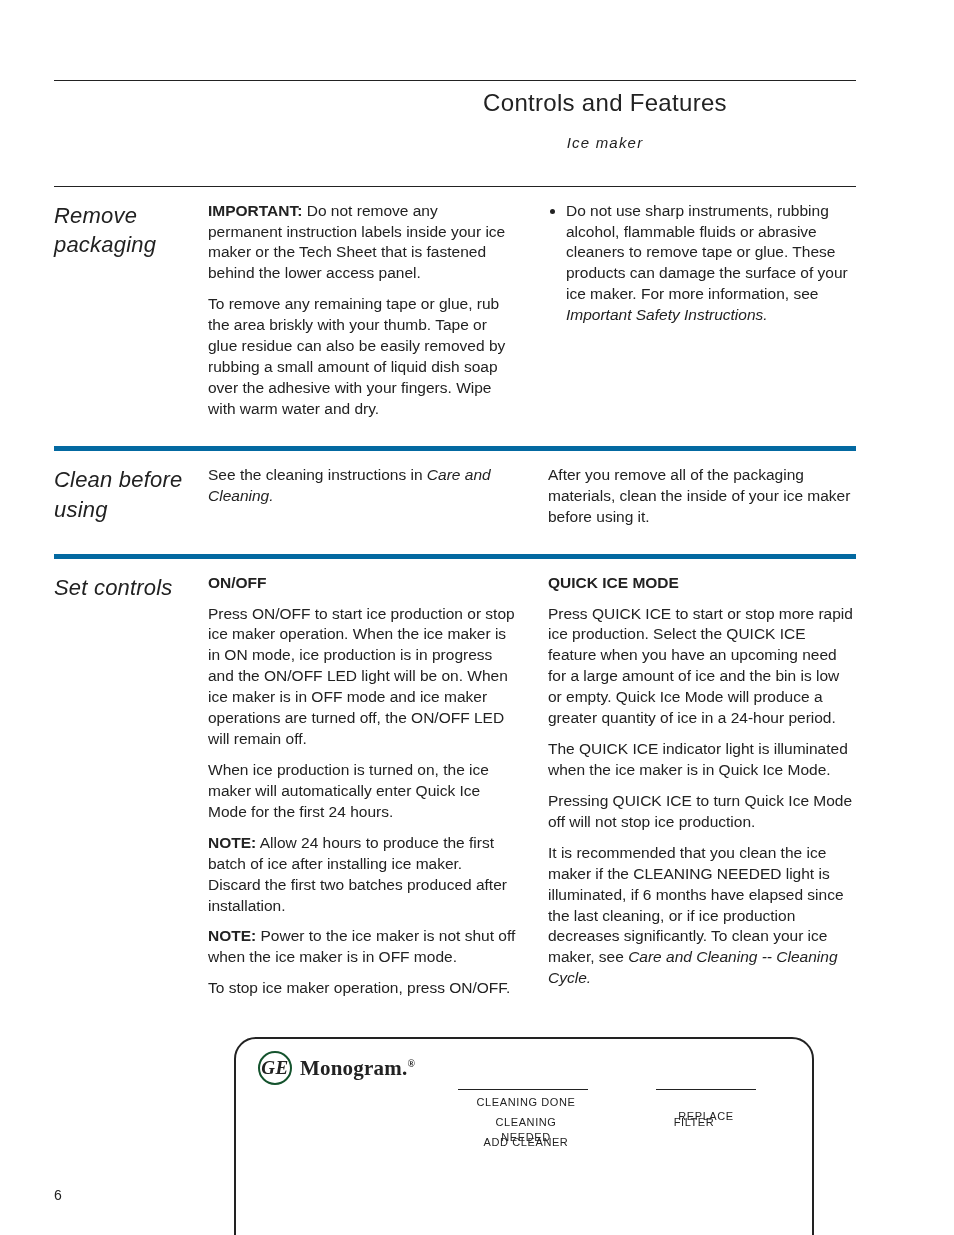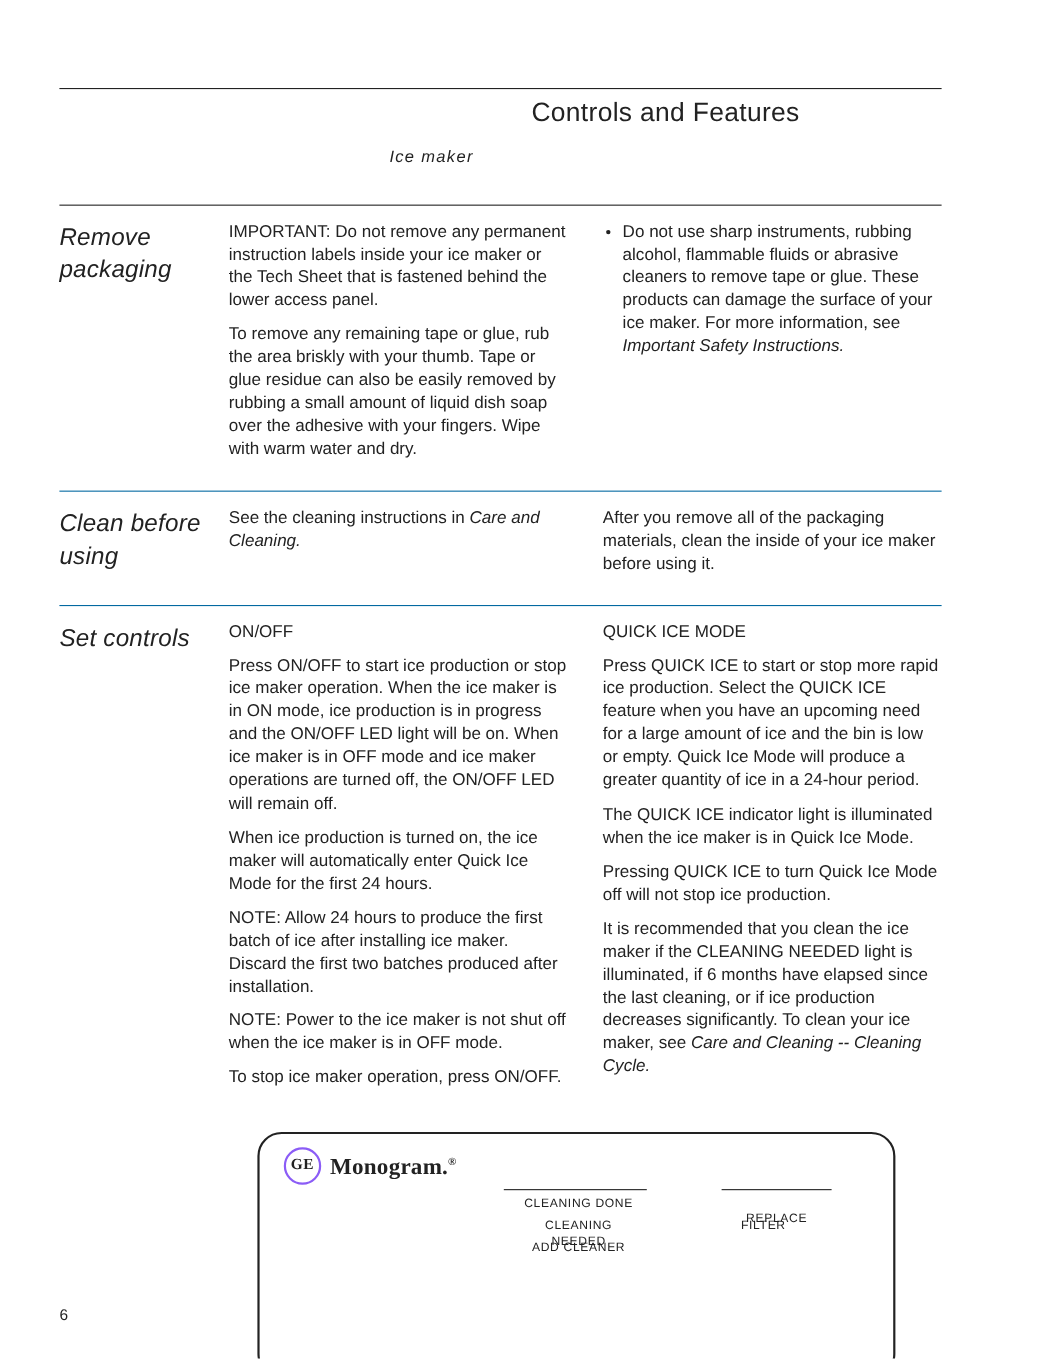--- a/index.html
+++ b/index.html
@@ -1,35 +1,35 @@
 <!DOCTYPE html>
 <html><head>
 <meta charset="utf-8">
 <style>
   html,body{margin:0;padding:0;background:#fff;color:#222;font-family:"Helvetica Neue",Arial,sans-serif;font-size:15.5px;line-height:1.35;-webkit-font-smoothing:antialiased}
   .page{width:910px;height:1235px;position:relative;box-sizing:border-box;padding:56px 54px 30px 54px}
   .topbar{border-bottom:1px solid #222;padding-bottom:4px;margin-bottom:6px;height:20px}
   .header-title{text-align:center;font-size:24px;letter-spacing:.3px;margin-top:0;margin-left:300px}
-  .subtitle{text-align:left;font-style:italic;font-size:15px;margin-top:14px;margin-left:300px;letter-spacing:1.2px}
+  .subtitle{text-align:center;font-style:italic;font-size:15px;margin-top:14px;margin-left:300px;letter-spacing:1.2px}
   .hr{border:none;border-top:1px solid #222;margin:32px 0 0 0}
-  section{display:flex;align-items:flex-start;border-bottom:1px solid #0369a1;padding:14px 0 16px 0}
+  section{display:flex;align-items:flex-start;border-bottom:5px solid #0369a1;padding:14px 0 16px 0}
   section.last{border-bottom:none}
   .side{width:146px;flex:0 0 146px;font-size:22px;font-style:italic;letter-spacing:.2px;padding-right:8px}
   .body{flex:1;display:flex;gap:32px}
   .col{flex:1}
   .col p{margin:0 0 10px 0}
-  .bold{font-weight:400}
+  .bold{font-weight:700}
   .italic{font-style:italic}
   ul.tight{margin:0 0 10px 0;padding-left:18px}
   ul.tight li{margin-bottom:2px}
   
   .panel-wrap{margin-left:180px;margin-top:12px}
   .panel{border:2px solid #222;border-radius:22px;width:576px;height:220px;position:relative;font-size:11px;letter-spacing:.6px;text-align:center}
   .brand{position:absolute;left:22px;top:12px;display:flex;align-items:center;gap:8px}
-  .ge-circle{width:30px;height:30px;border:2px solid #8b5cf6;border-radius:50%;display:flex;align-items:center;justify-content:center;font-weight:700;font-size:14px;font-family:Georgia,serif}
+  .ge-circle{width:30px;height:30px;border:2px solid #14532d;border-radius:50%;display:flex;align-items:center;justify-content:center;font-style:italic;font-weight:700;font-size:19px;font-family:Georgia,serif}
   .mono{font-family:Georgia,'Times New Roman',serif;font-weight:700;font-size:21px;letter-spacing:.2px}
   .mono sup{font-size:10px;vertical-align:super}
   .hr-panel{position:absolute;border-top:1px solid #222}
   .plabel{position:absolute}
   .pagenum{position:absolute;bottom:30px;left:54px;font-size:14px}
 </style>
 </head>
 <body>
 
 <div class="page">

